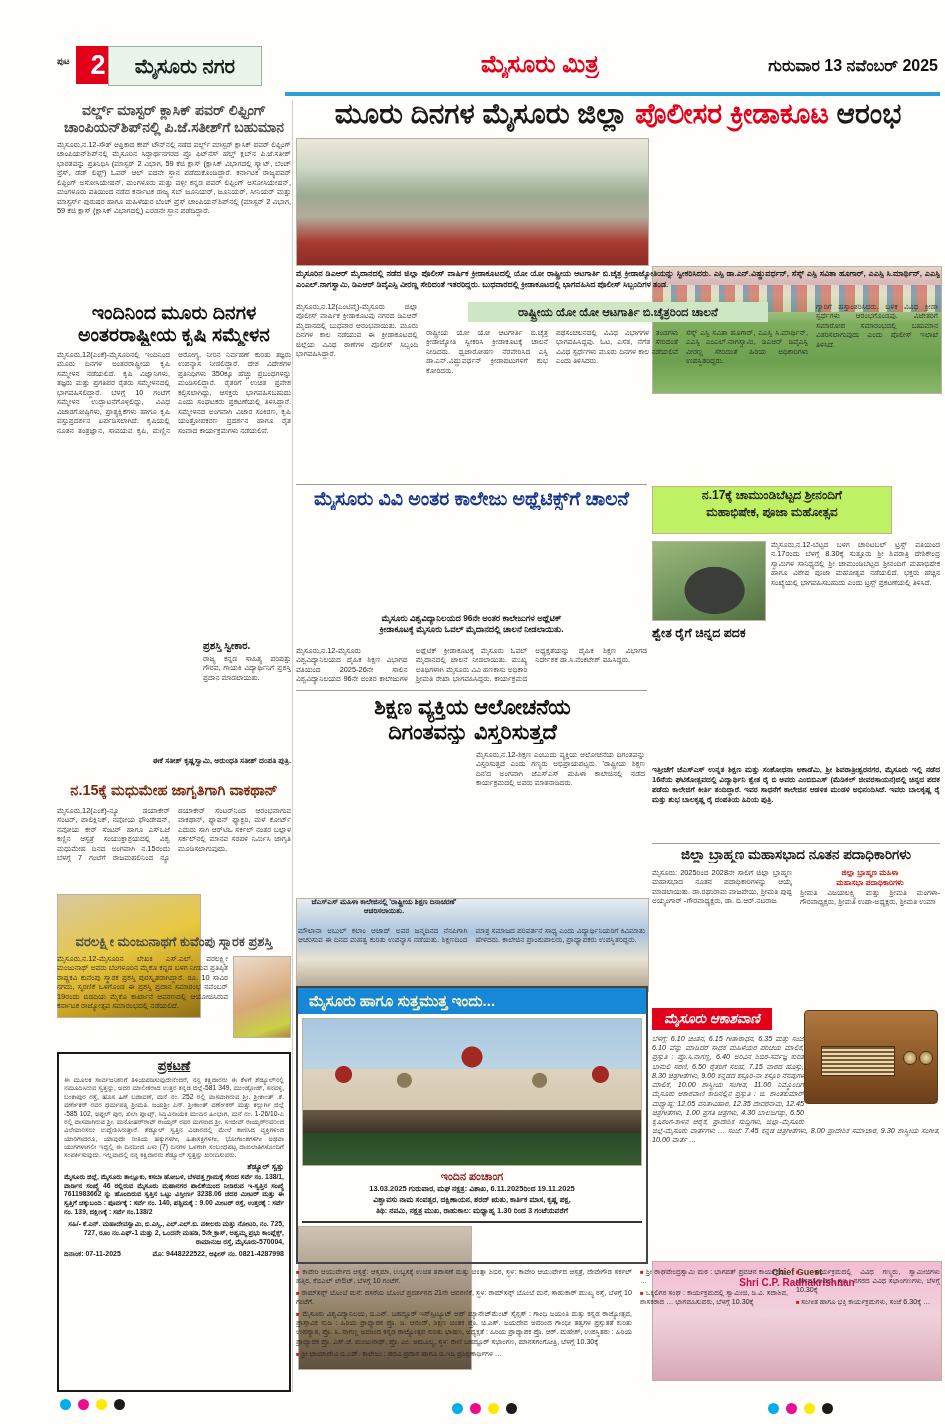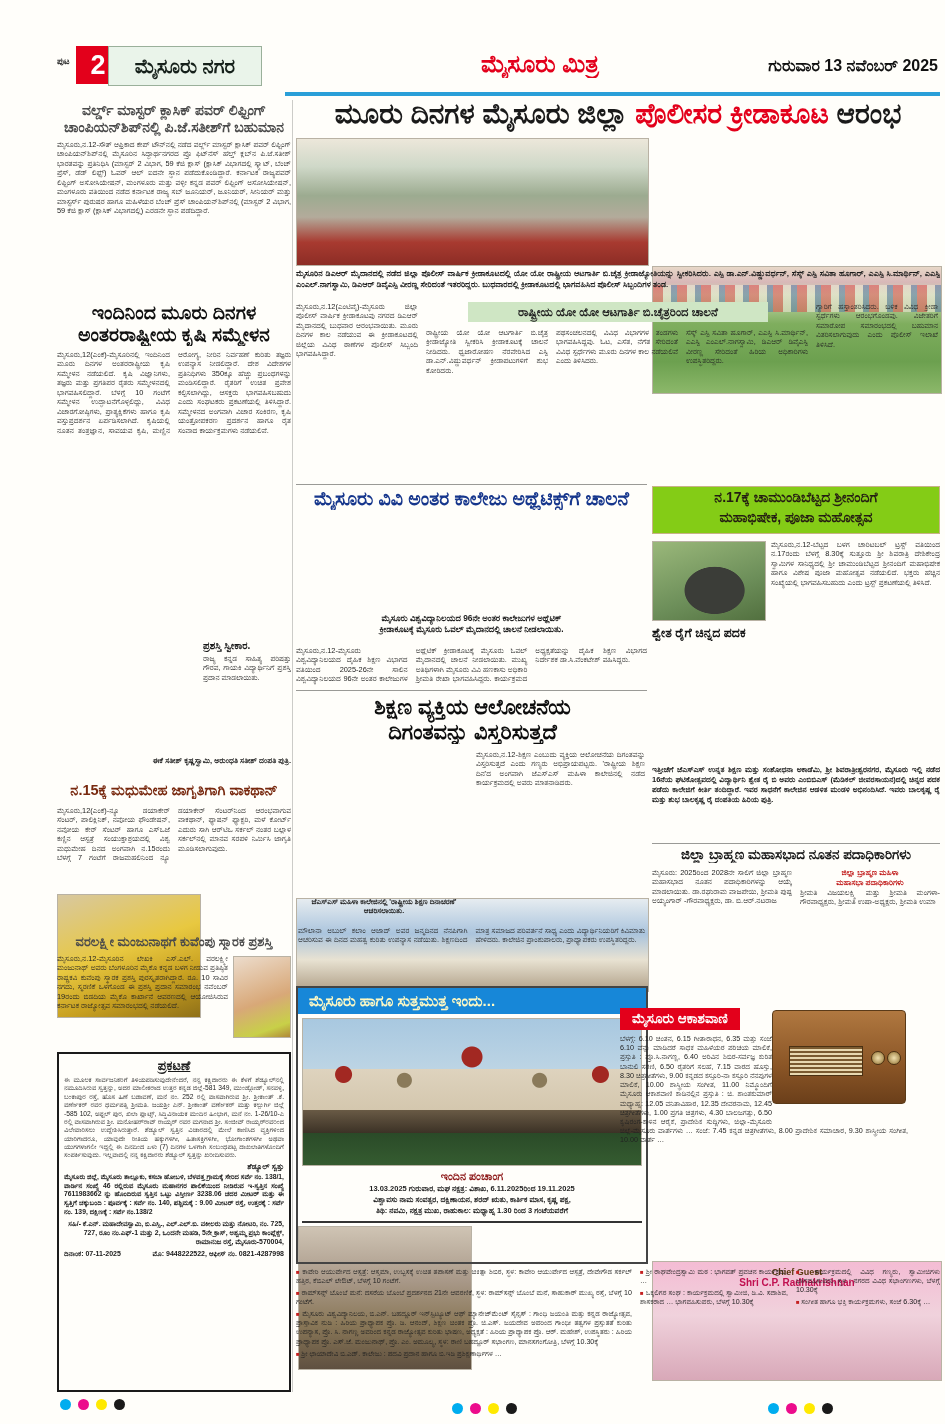--- a/index.html
+++ b/index.html
@@ -128,21 +128,21 @@
   <div class="abs rule" style="left:296px;top:690px;width:351px;height:1px;"></div>
   <div class="abs ctr headline" style="left:300px;top:694px;width:345px;font-size:21px;font-weight:bold;line-height:1.2;color:#0d0d0d;">
     <div>ಶಿಕ್ಷಣ ವ್ಯಕ್ತಿಯ ಆಲೋಚನೆಯ</div>
     <div>ದಿಗಂತವನ್ನು ವಿಸ್ತರಿಸುತ್ತದೆ</div>
   </div>
   <div class="abs photo ph-edu" style="left:298px;top:752px;width:172px;height:142px;"></div>
   <div class="abs ctr caption" style="left:298px;top:897px;width:172px;font-size:7.2px;line-height:1.3;">ಜೆಎಸ್ಎಸ್ ಮಹಿಳಾ ಕಾಲೇಜಿನಲ್ಲಿ 'ರಾಷ್ಟ್ರೀಯ ಶಿಕ್ಷಣ ದಿನಾಚರಣೆ' ಆಚರಿಸಲಾಯಿತು.</div>
   <div class="abs body-txt jus" style="left:476px;top:750px;width:169px;height:144px;">ಮೈಸೂರು,ನ.12-ಶಿಕ್ಷಣ ಎಂಬುದು ವ್ಯಕ್ತಿಯ ಆಲೋಚನೆಯ ದಿಗಂತವನ್ನು ವಿಸ್ತರಿಸುತ್ತದೆ ಎಂದು ಗಣ್ಯರು ಅಭಿಪ್ರಾಯಪಟ್ಟರು. 'ರಾಷ್ಟ್ರೀಯ ಶಿಕ್ಷಣ ದಿನ'ದ ಅಂಗವಾಗಿ ಜೆಎಸ್ಎಸ್ ಮಹಿಳಾ ಕಾಲೇಜಿನಲ್ಲಿ ನಡೆದ ಕಾರ್ಯಕ್ರಮದಲ್ಲಿ ಅವರು ಮಾತನಾಡಿದರು.</div>
   <div class="abs body-txt jus cols2" style="left:298px;top:926px;width:347px;height:54px;">ಮೌಲಾನಾ ಅಬುಲ್ ಕಲಾಂ ಆಜಾದ್ ಅವರ ಜನ್ಮದಿನದ ನೆನಪಿಗಾಗಿ ಆಚರಿಸುವ ಈ ದಿನದ ಮಹತ್ವ ಕುರಿತು ಉಪನ್ಯಾಸ ನಡೆಯಿತು. ಶಿಕ್ಷಣದಿಂದ ಮಾತ್ರ ಸಮಾಜದ ಪರಿವರ್ತನೆ ಸಾಧ್ಯ ಎಂದು ವಿದ್ಯಾರ್ಥಿನಿಯರಿಗೆ ಕಿವಿಮಾತು ಹೇಳಿದರು. ಕಾಲೇಜಿನ ಪ್ರಾಂಶುಪಾಲರು, ಪ್ರಾಧ್ಯಾಪಕರು ಉಪಸ್ಥಿತರಿದ್ದರು.</div>
 
-  <div class="abs ctr" style="left:652px;top:486px;width:288px;height:48px;background:#84cc16;border:1px solid #c8b288;box-sizing:border-box;font-weight:bold;font-size:14px;line-height:1.45;color:#241d12;overflow:hidden;">
+  <div class="abs ctr" style="left:652px;top:486px;width:240px;height:48px;background:#bef264;border:1px solid #c8b288;box-sizing:border-box;font-weight:bold;font-size:12px;line-height:1.45;color:#241d12;overflow:hidden;">
     <div>ನ.17ಕ್ಕೆ ಚಾಮುಂಡಿಬೆಟ್ಟದ ಶ್ರೀನಂದಿಗೆ</div>
     <div>ಮಹಾಭಿಷೇಕ, ಪೂಜಾ ಮಹೋತ್ಸವ</div>
   </div>
   <div class="abs body-txt jus" style="left:652px;top:540px;width:288px;height:82px;">
     <div class="photo ph-nandi" style="float:left;width:112px;height:78px;margin:1px 5px 1px 0;"></div>
     <span>ಮೈಸೂರು,ನ.12-ಬೆಟ್ಟದ ಬಳಗ ಚಾರಿಟಬಲ್ ಟ್ರಸ್ಟ್ ವತಿಯಿಂದ ನ.17ರಂದು ಬೆಳಗ್ಗೆ 8.30ಕ್ಕೆ ಸುತ್ತೂರು ಶ್ರೀ ಶಿವರಾತ್ರಿ ದೇಶಿಕೇಂದ್ರ ಸ್ವಾಮಿಗಳ ಸಾನಿಧ್ಯದಲ್ಲಿ ಶ್ರೀ ಚಾಮುಂಡಿಬೆಟ್ಟದ ಶ್ರೀನಂದಿಗೆ ಮಹಾಭಿಷೇಕ ಹಾಗೂ ವಿಶೇಷ ಪೂಜಾ ಮಹೋತ್ಸವ ನಡೆಯಲಿದೆ. ಭಕ್ತರು ಹೆಚ್ಚಿನ ಸಂಖ್ಯೆಯಲ್ಲಿ ಭಾಗವಹಿಸಬಹುದು ಎಂದು ಟ್ರಸ್ಟ್ ಪ್ರಕಟಣೆಯಲ್ಲಿ ತಿಳಿಸಿದೆ.</span>
   </div>
   <div class="abs headline b" style="left:652px;top:626px;width:288px;font-size:12.5px;color:#101010;white-space:nowrap;">ಶ್ವೇತ ರೈಗೆ ಚಿನ್ನದ ಪದಕ</div>
   <div class="abs photo ph-pink" style="left:652px;top:643px;width:288px;height:118px;">
     <div class="banner">
@@ -168,21 +168,21 @@
     <div class="b" style="height:26px;background:#1787d8;color:#fef9c3;font-size:15px;line-height:26px;padding-left:11px;overflow:hidden;white-space:nowrap;">ಮೈಸೂರು ಹಾಗೂ ಸುತ್ತಮುತ್ತ ಇಂದು...</div>
     <div class="photo ph-palace" style="margin:4px;height:146px;"></div>
     <div class="ctr b" style="font-size:11px;color:#8c1616;margin-top:2px;">ಇಂದಿನ ಪಂಚಾಂಗ</div>
     <div class="ctr b" style="font-size:7.5px;line-height:1.45;color:#222;padding:1px 6px;border-bottom:2px solid #333;margin:0 4px;padding-bottom:4px;">
       <div>13.03.2025 ಗುರುವಾರ, ಮಘ ನಕ್ಷತ್ರ: ವಿಶಾಖ, 6.11.2025ರಿಂದ 19.11.2025</div>
       <div>ವಿಶ್ವಾವಸು ನಾಮ ಸಂವತ್ಸರ, ದಕ್ಷಿಣಾಯನ, ಶರದ್ ಋತು, ಕಾರ್ತಿಕ ಮಾಸ, ಕೃಷ್ಣ ಪಕ್ಷ,</div>
       <div>ತಿಥಿ: ನವಮಿ, ನಕ್ಷತ್ರ ಮುಖ, ರಾಹುಕಾಲ: ಮಧ್ಯಾಹ್ನ 1.30 ರಿಂದ 3 ಗಂಟೆಯವರೆಗೆ</div>
     </div>
   </div>
 
-  <div class="abs" style="left:620px;top:1008px;width:288px;height:256px;overflow:hidden;">
+  <div class="abs" style="left:652px;top:1008px;width:288px;height:256px;overflow:hidden;font-style:italic;">
     <div class="b" style="display:inline-block;background:#e3001b;color:#fff;font-size:13.5px;line-height:22px;padding:0 12px;white-space:nowrap;">ಮೈಸೂರು ಆಕಾಶವಾಣಿ</div>
     <div class="photo ph-radio" style="position:absolute;right:2px;top:2px;width:132px;height:92px;">
       <div class="radio-grille"></div>
       <div class="knob" style="left:74%;top:44%;"></div>
       <div class="knob" style="left:86%;top:44%;"></div>
     </div>
     <div class="body-txt jus" style="margin-top:4px;font-size:7.2px;">
       <div style="float:right;width:136px;height:92px;"></div>
       <span>ಬೆಳಗ್ಗೆ: 6.10 ಚಿಂತನ, 6.15 ಗೀತಾರಾಧನ, 6.35 ಮತ್ತು ಸಂಜೆ 6.10 ವೆನ್ನು ಮಾಡಿದರೆ ಸಾಧಕ ಮಹಿಳೆಯರ ಪರಿಚಯ ಮಾಲಿಕೆ, ಪ್ರಸ್ತುತಿ : ಪ್ರೊ.ಸಿ.ನಾಗಣ್ಣ, 6.40 ಅರಿವಿನ ಶಿಬಿರ-ಸರ್ವಜ್ಞ ಕುರಿತ ಬಾನುಲಿ ಸರಣಿ, 6.50 ರೈತರಿಗೆ ಸಲಹೆ, 7.15 ವಾರದ ಹೊಸ್ತು, 8.30 ಚಿತ್ರಗೀತೆಗಳು, 9.00 ಕನ್ನಡದ ಕಸ್ತೂರಿ-ನಾ ಕಸ್ತೂರಿ ನೆನಪುಗಳ ಮಾಲಿಕೆ, 10.00 ಶಾಸ್ತ್ರೀಯ ಸಂಗೀತ, 11.00 ನಿಮ್ಮೊಂದಿಗೆ ಮೈಸೂರು ಆಕಾಶವಾಣಿ ಕಾಡಿನಲ್ಲಿನ ಪ್ರಸ್ತುತಿ : ಜಿ. ಶಾಂತಕುಮಾರ್</span>
       <span>ಮಧ್ಯಾಹ್ನ: 12.05 ವನಿತಾವಿಹಾರ, 12.35 ದೇವರನಾಮ, 12.45 ಚಿತ್ರಗೀತೆಗಳು, 1.00 ಪ್ರಗತಿ ಚಿತ್ರಗಳು, 4.30 ಬಾಲಜಗತ್ತು, 6.50 ಕೃಷಿರಂಗ-ಕಾಳಿನ ಆರೈಕೆ, ಪ್ರಾದೇಶಿಕ ಸುದ್ದಿಗಳು, ಜಿಲ್ಲಾ-ಮೈಸೂರು ಜಿಲ್ಲೆ-ಮೈಸೂರು ವಾರ್ತೆಗಳು …</span>

